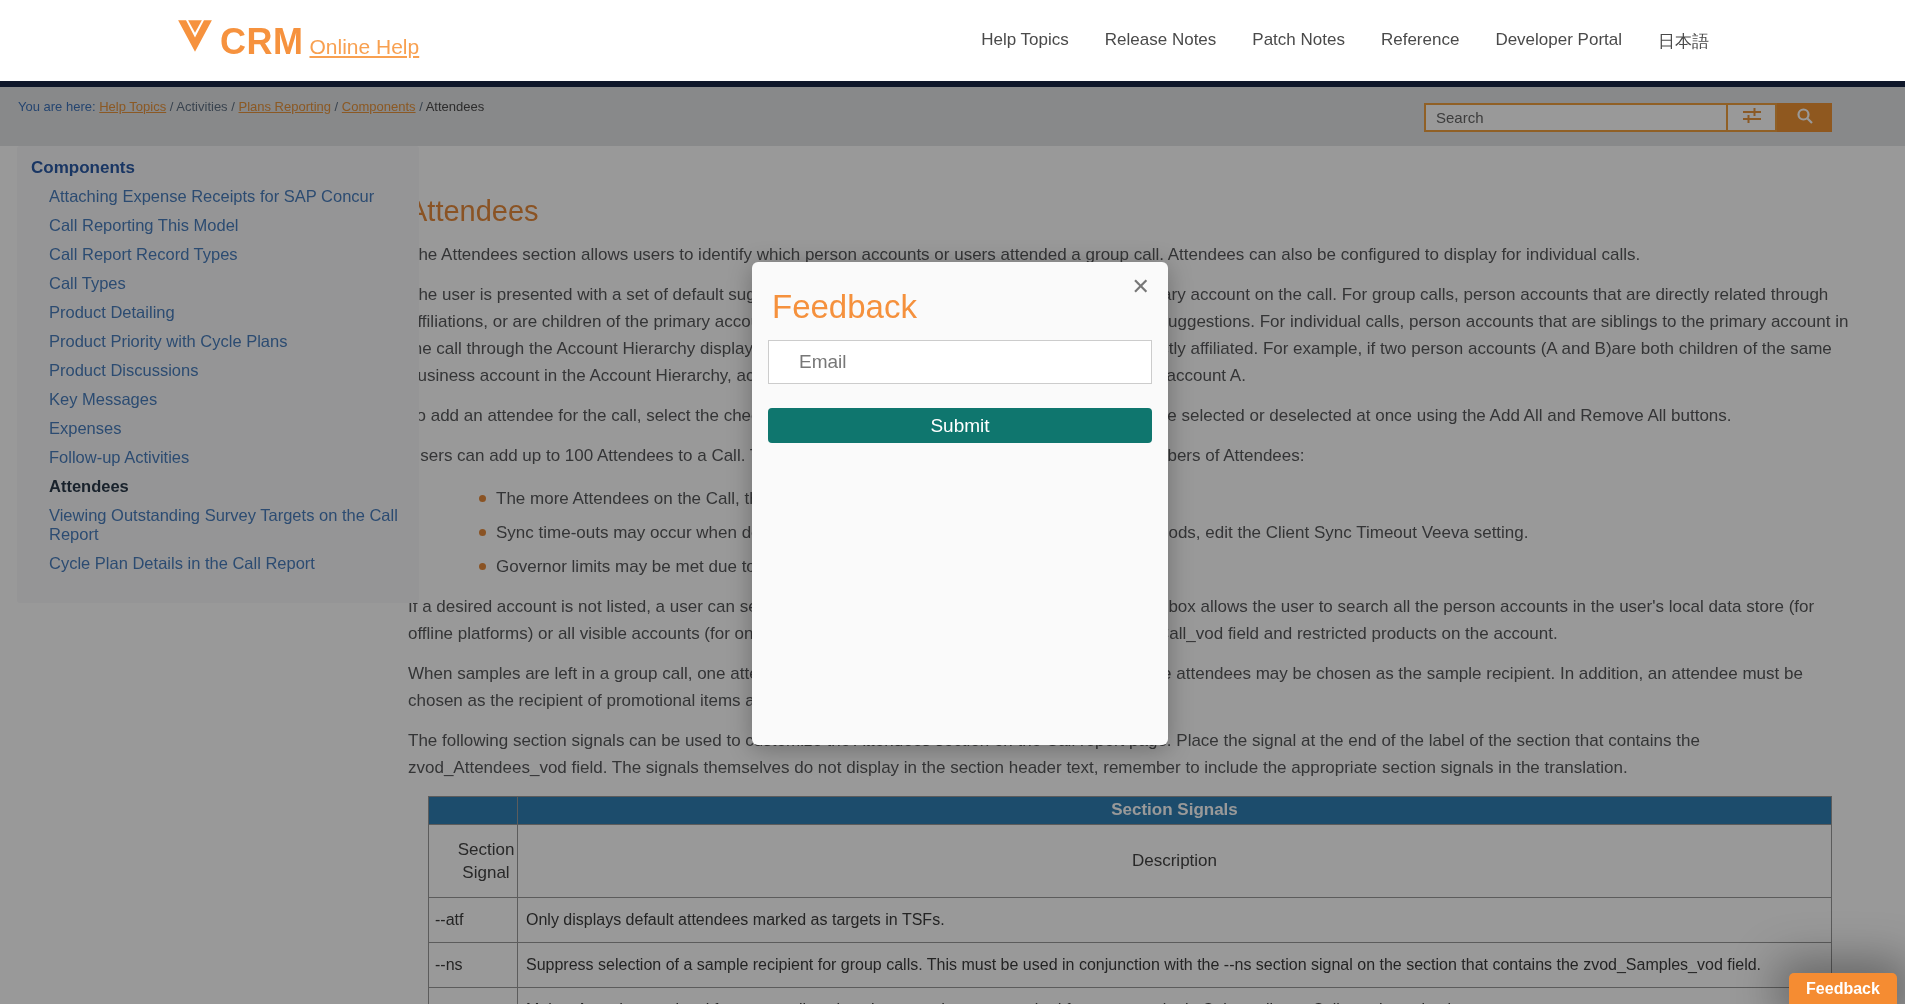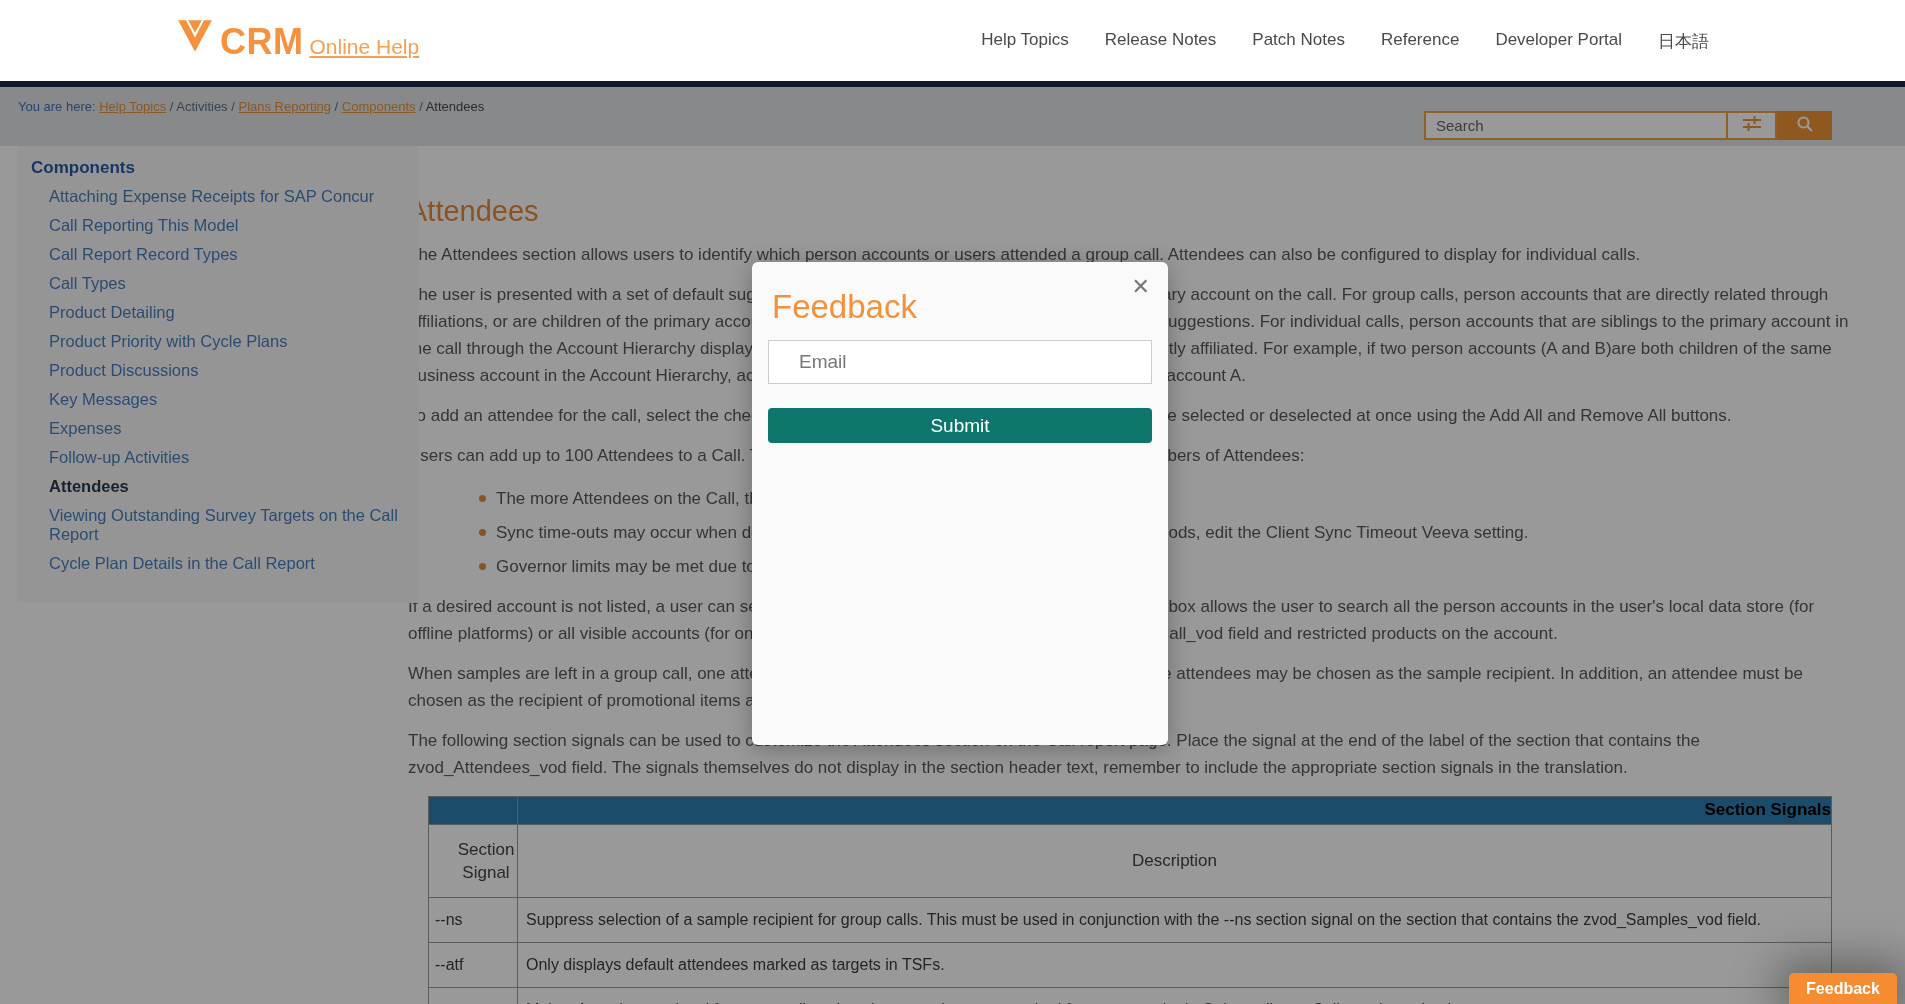--- a/index.html
+++ b/index.html
@@ -20,21 +20,21 @@
   .content { position:relative; height:917px; background:#fff; overflow:hidden; }
   .overlay { position:absolute; inset:0; background:rgba(0,0,0,0.40); z-index:40; }
 
   .topbar { position:relative; height:59px; background:#e3e4e6; }
   .breadcrumb { position:absolute; left:18px; top:12px; font-size:13px; color:#3f74bb; }
   .breadcrumb .bc-link { color:#e8943c; text-decoration:underline; cursor:pointer; }
   .breadcrumb .bc-mid { color:#5f7083; }
   .breadcrumb .bc-cur { color:#4a4a4a; }
   .breadcrumb .sep { color:#5f7083; }
 
-  .searchbox { position:absolute; right:73px; top:24px; height:29px; display:flex; }
+  .searchbox { position:absolute; right:73px; top:16px; height:29px; display:flex; }
   .search-input { width:304px; height:29px; border:2px solid #f0a040; background:#fff;
                   padding:0 10px; font-size:15px; color:#333; outline:none;
                   font-family:"Liberation Sans",sans-serif; }
   .search-input::placeholder { color:#666; }
   .filter-btn { width:49px; height:29px; background:#fff; border:2px solid #f0a040; border-left:none;
                 display:flex; align-items:center; justify-content:center; cursor:pointer; }
   .search-btn { width:55px; height:29px; background:#ef9335; border:2px solid #ef9335;
                 display:flex; align-items:center; justify-content:center; cursor:pointer; }
 
   
@@ -52,21 +52,21 @@
   .bullets { margin:16px 0 4px 88px; list-style:none; }
   .bullets li { position:relative; font-size:17px; line-height:27px; margin-bottom:7px; padding-left:0; }
   .bullets li::before { content:""; position:absolute; left:-17px; top:10px; width:7px; height:7px;
                         border-radius:50%; background:#e78b3c; }
 
   
   table.signals { border-collapse:collapse; margin:15px 0 0 20px; width:1404px;
                   table-layout:fixed; }
   table.signals th, table.signals td { border:1px solid #9a9a9a; }
   .thead-blue { background:#2f7fb5; height:28px; }
-  .thead-blue th { color:#000000; font-size:17px; font-weight:bold; text-align:right; }
+  .thead-blue th { color:#ffffff; font-size:17px; font-weight:bold; text-align:center; }
   .subhead td { height:73px; text-align:center; vertical-align:middle;
                 font-size:17px; color:#444; line-height:23px; }
   .sig-col { width:89px;padding-left:26px; }
   tr.data-row { height:45px; }
   tr.data-row td { font-size:16px; color:#3c3c3c; vertical-align:middle; }
   tr.data-row td.sig { padding-left:6px; }
   tr.data-row td.desc { padding-left:8px; padding-right:6px; }
 
   
   .modal { position:absolute; left:752px; top:262px; width:416px; height:483px;
@@ -191,26 +191,26 @@
       <tbody>
           <tr class="thead-blue">
         <th class="sig-col"></th>
         <th>Section Signals</th>
       </tr>
       <tr class="subhead">
         <td class="sig-col">Section Signal</td>
         <td>Description</td>
       </tr>
       <tr class="data-row">
+        <td class="sig">--atf</td>
+        <td class="desc">Only displays default attendees marked as targets in TSFs.</td>
+      </tr>
+      <tr class="data-row">
         <td class="sig">--ns</td>
         <td class="desc">Suppress selection of a sample recipient for group calls. This must be used in conjunction with the --ns section signal on the section that contains the zvod_Samples_vod field.</td>
-      </tr>
-      <tr class="data-row">
-        <td class="sig">--atf</td>
-        <td class="desc">Only displays default attendees marked as targets in TSFs.</td>
       </tr>
       <tr class="data-row">
         <td class="sig">--ao</td>
         <td class="desc">Makes Attendees optional for group calls, otherwise, attendees are required for save or submit. Only applies to Calls against a business account.</td>
       </tr>
 
     </tbody>
       </table>
   </div>
 

